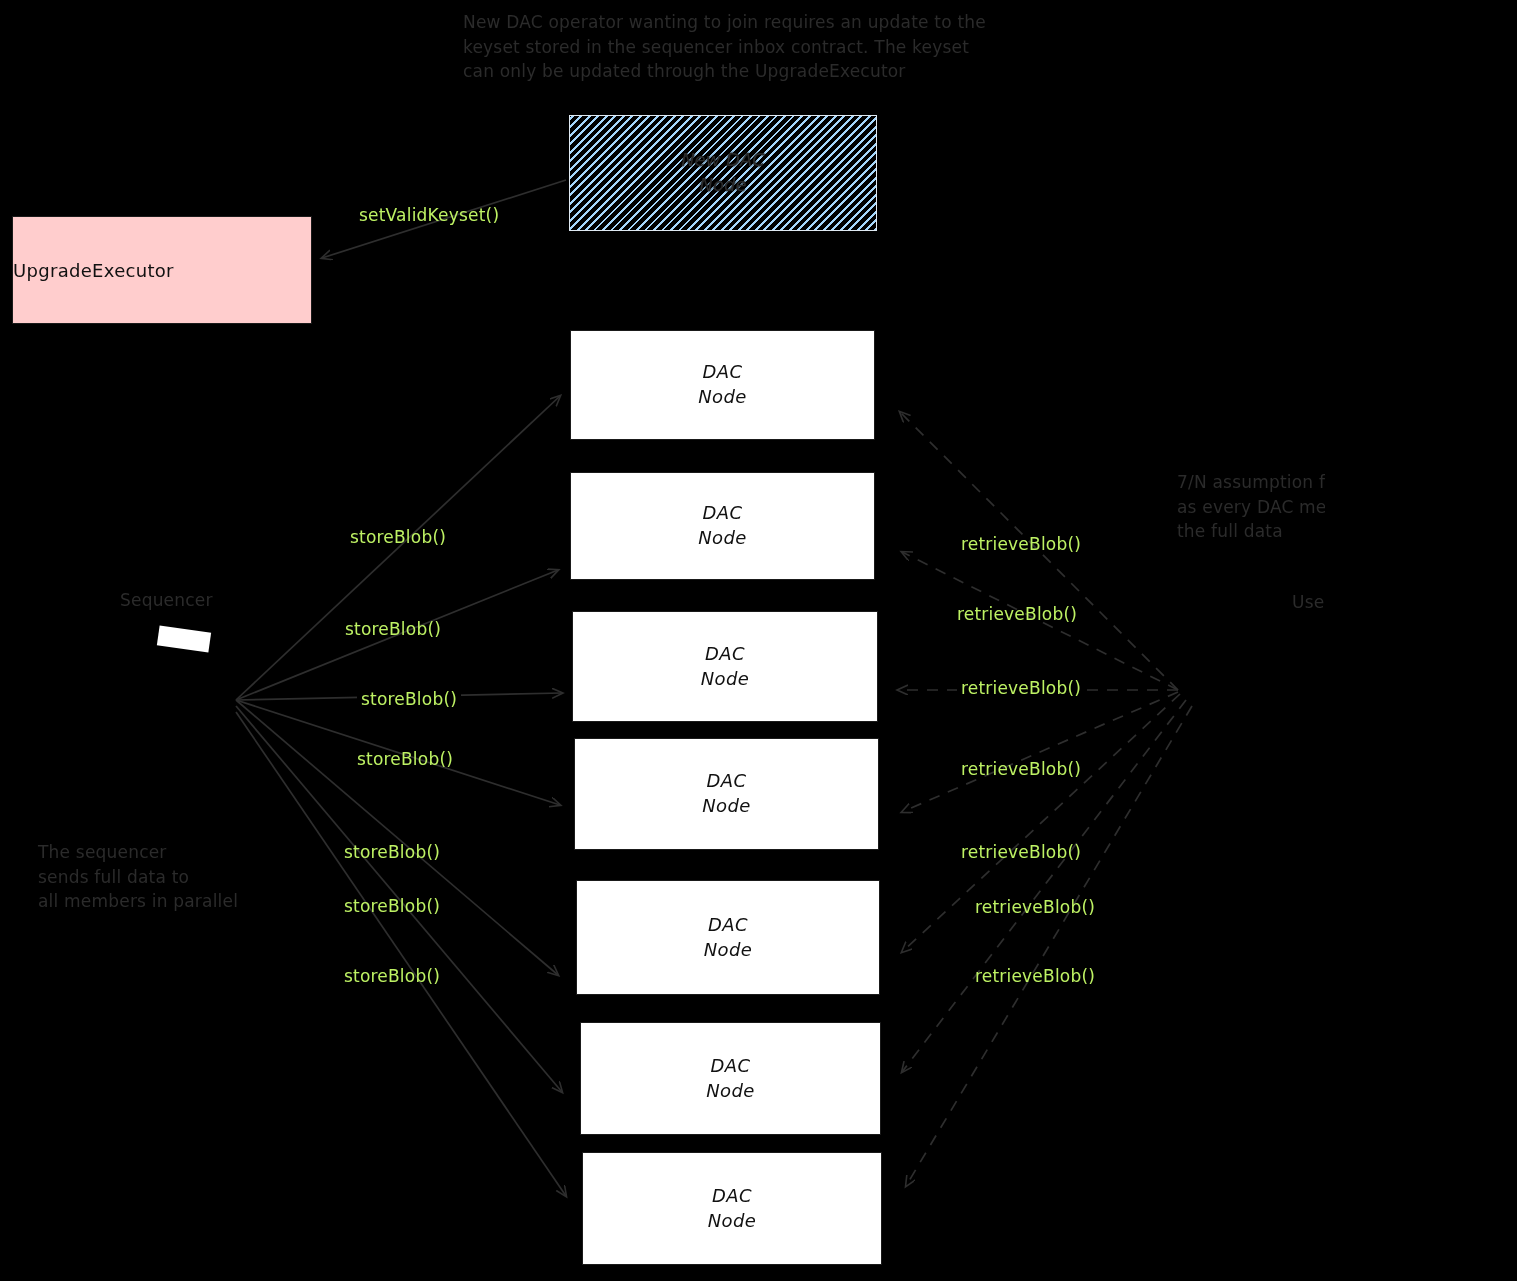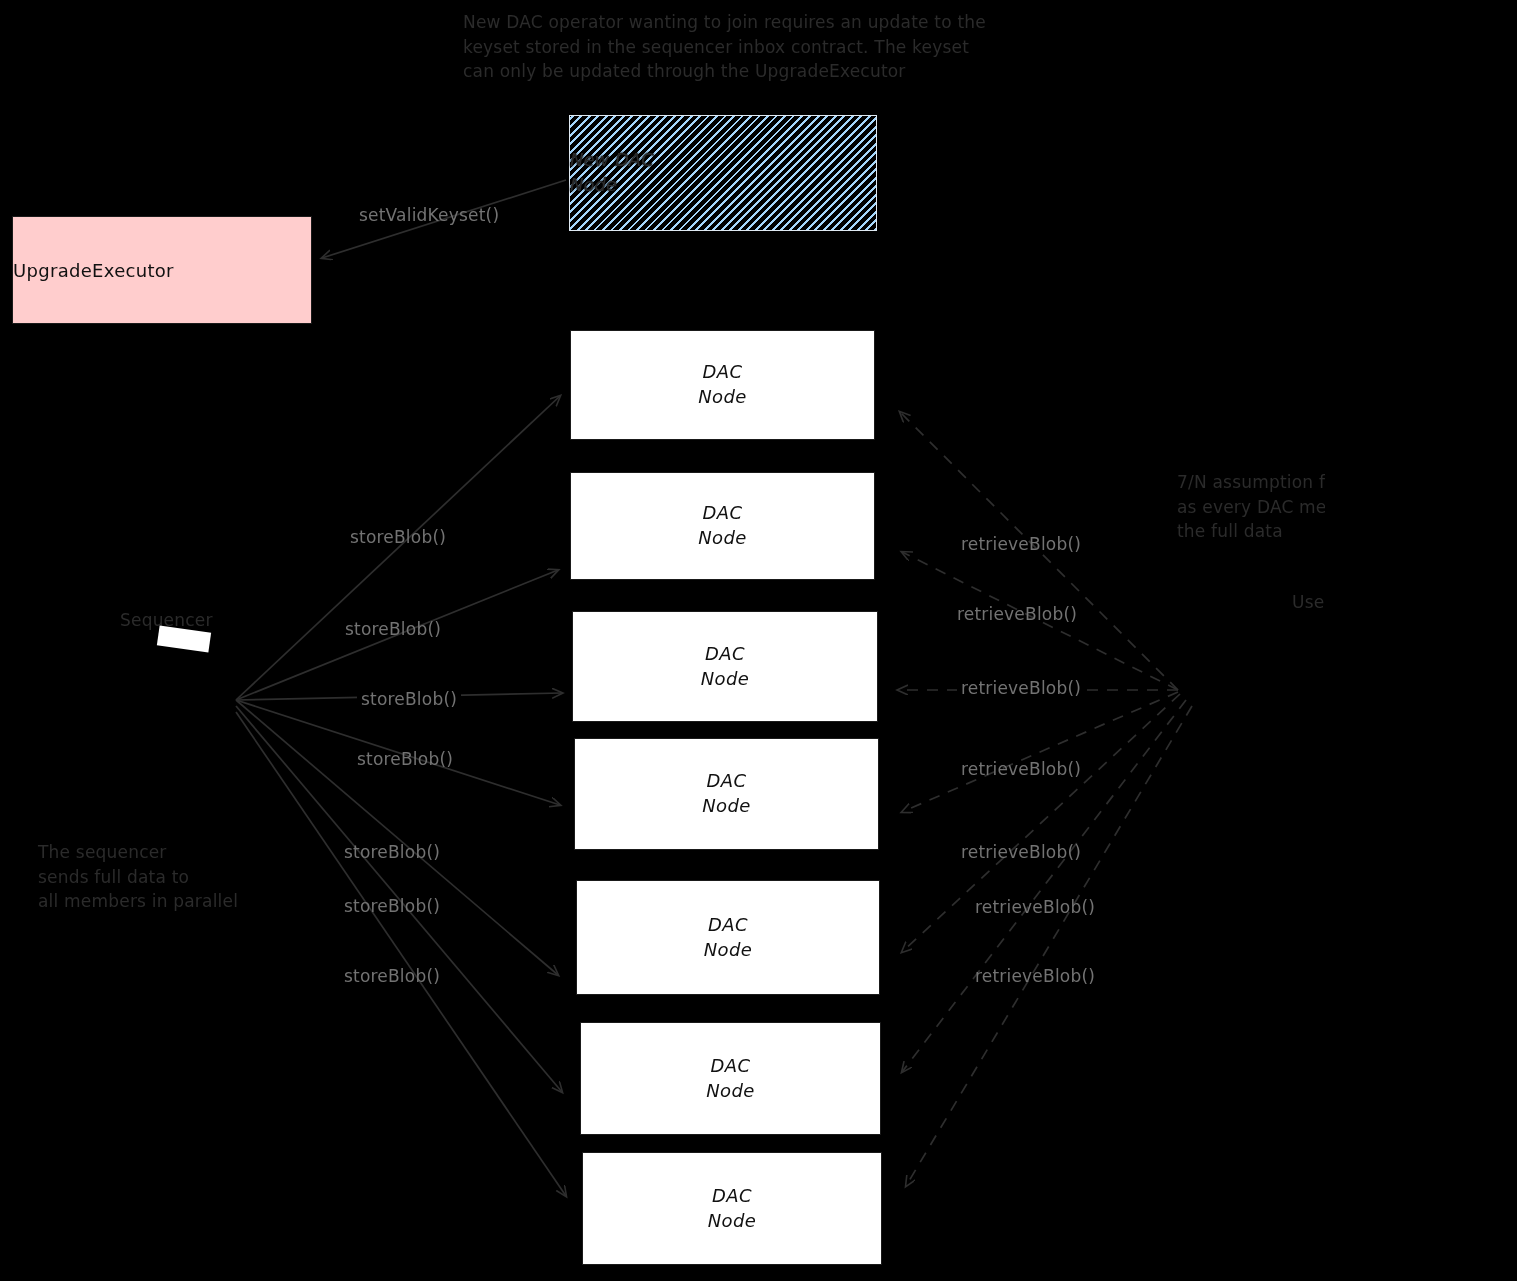--- a/index.html
+++ b/index.html
@@ -49,21 +49,21 @@
     color: #111111;
     font-size: 18px;
     letter-spacing: 0.3px;
   }
   .hatch-box {
     position: absolute;
     border: 1.6px solid #dfe9f2;
     box-sizing: border-box;
     display: flex;
     flex-direction: column;
-    align-items: flex-start;
+    align-items: center;
     justify-content: center;
     font-size: 18px;
     line-height: 1.38;
     text-align: center;
     font-style: italic;
     color: #2b2b2b;
     background-color: #000000;
     background-image: repeating-linear-gradient(
       -45deg,
       #a5d6fb 0px, #a5d6fb 2px,
@@ -79,21 +79,21 @@
   .lbl {
     position: absolute;
     color: #2b2b2b;
     font-size: 17px;
     line-height: 1.45;
     white-space: pre-line;
     letter-spacing: 0.2px;
   }
   .edge-lbl {
     position: absolute;
-    color: #737373;
+    color: #bef264;
     font-size: 17px;
     white-space: nowrap;
     letter-spacing: 0.2px;
   }
   .note { font-style: normal; }
 </style>
 </head>
 <body>
 
 <div id="canvas">
@@ -170,21 +170,21 @@
   </div>
   <div class="node-box" style="left:580px; top:1022px; width:301px; height:113px;">
     <span class="ln">DAC</span>
     <span class="ln">Node</span>
   </div>
   <div class="node-box" style="left:582px; top:1152px; width:300px; height:113px;">
     <span class="ln">DAC</span>
     <span class="ln">Node</span>
   </div>
 
-  <div class="lbl" style="left:120px; top:608px;">Sequencer</div>
+  <div class="lbl" style="left:120px; top:588px;">Sequencer</div>
   <div class="seq-shape" style="left:158px; top:629px; width:52px; height:20px;"></div>
 
   <div class="lbl" style="left:1256px; top:590px;margin-left:36px;">User</div>
 
   <div class="edge-lbl" style="left:350px; top:527px;">storeBlob()</div>
   <div class="edge-lbl" style="left:345px; top:619px;">storeBlob()</div>
   <div class="edge-lbl" style="left:357px; top:689px; background:#000; padding:0 4px;">storeBlob()</div>
   <div class="edge-lbl" style="left:357px; top:749px;">storeBlob()</div>
   <div class="edge-lbl" style="left:344px; top:842px;">storeBlob()</div>
   <div class="edge-lbl" style="left:344px; top:896px;">storeBlob()</div>

